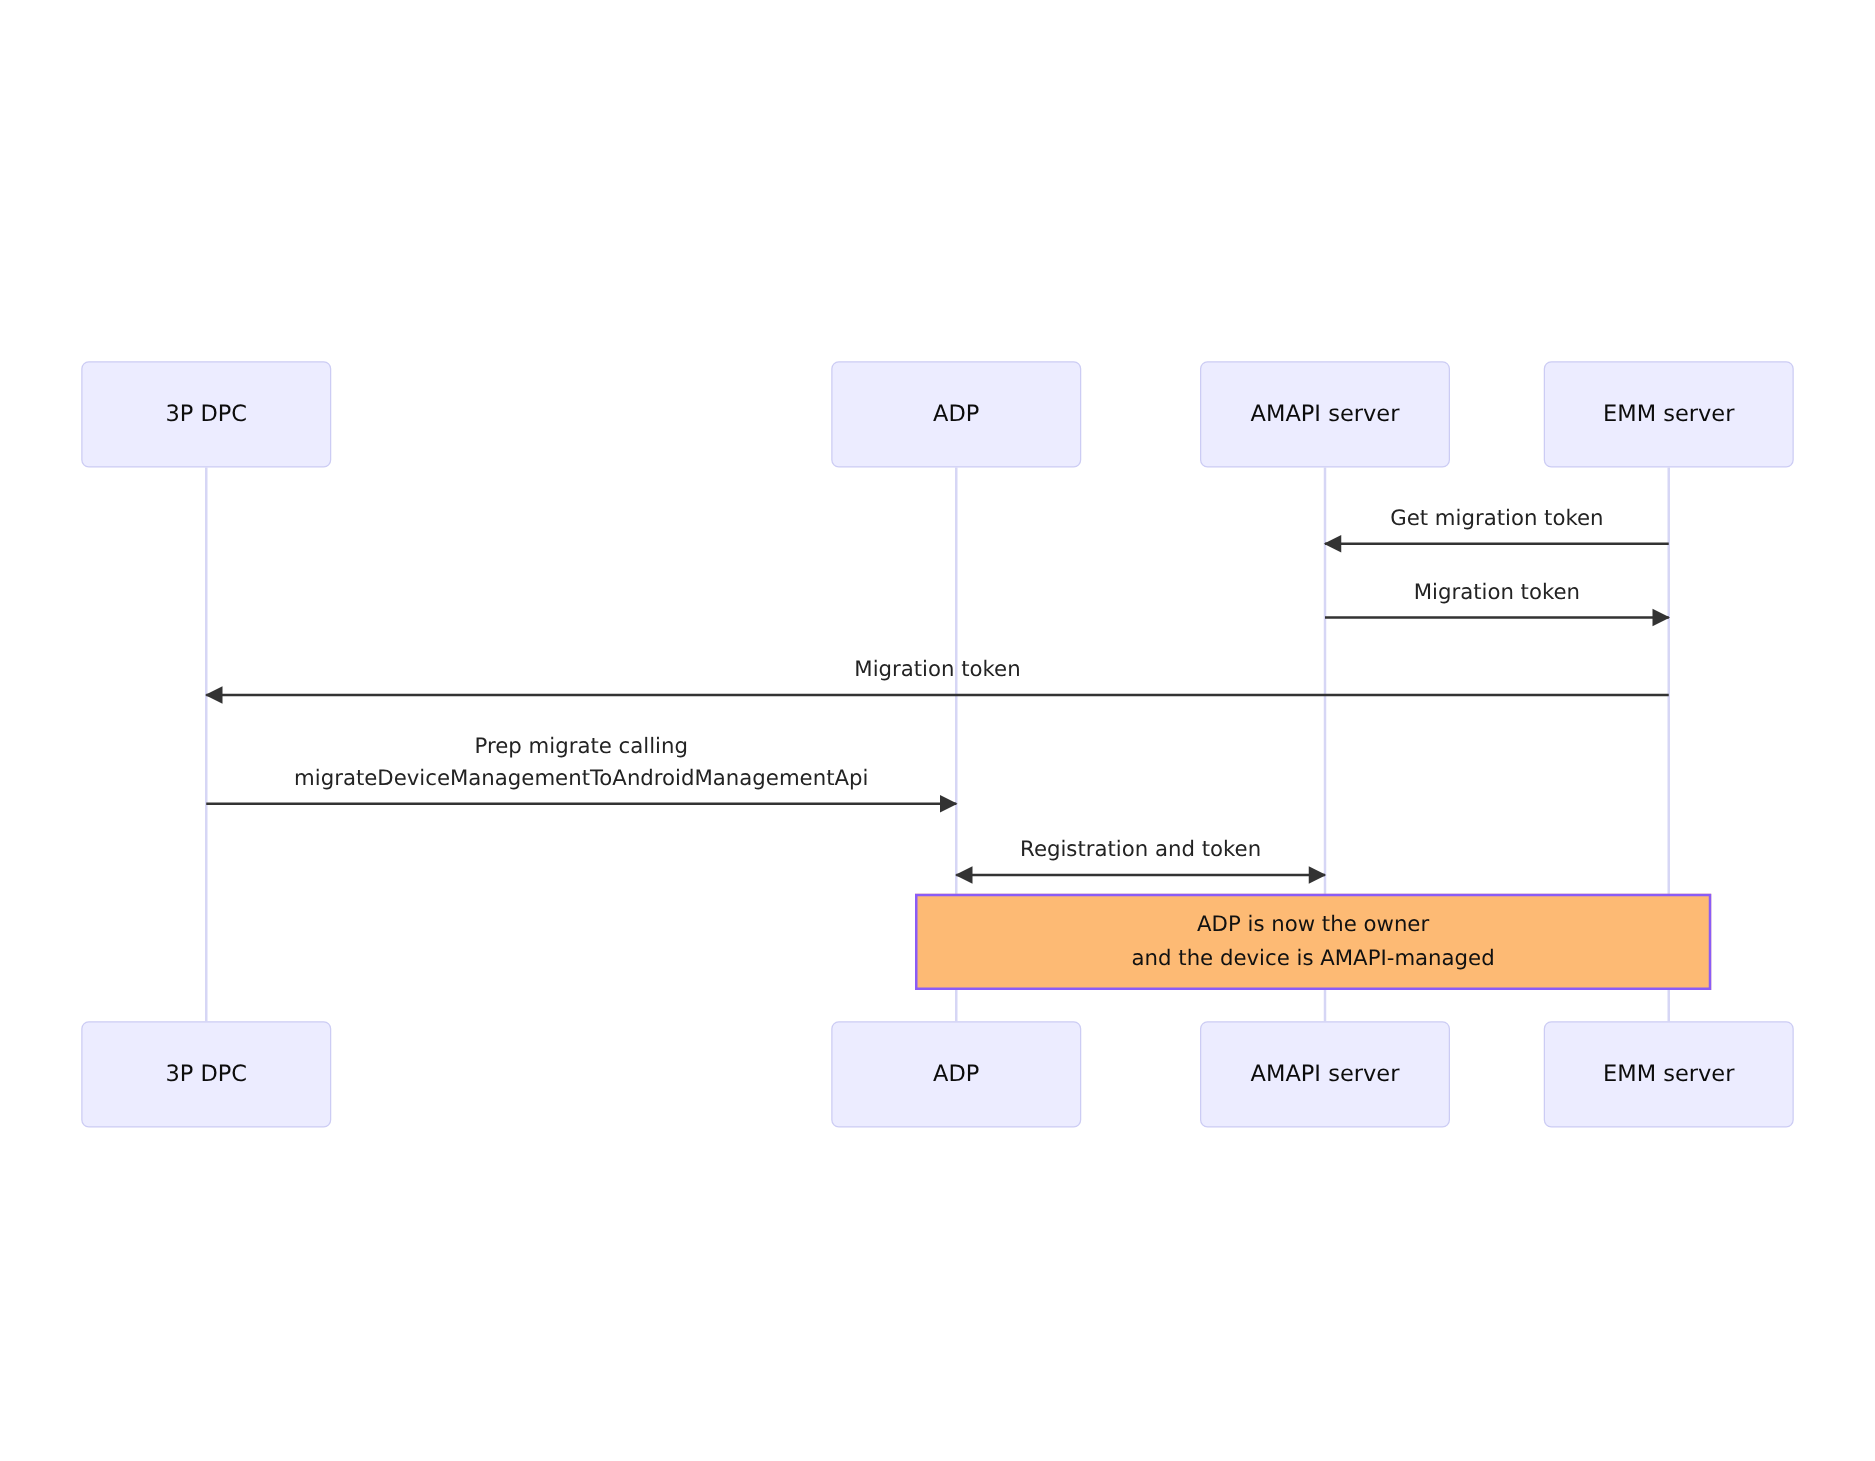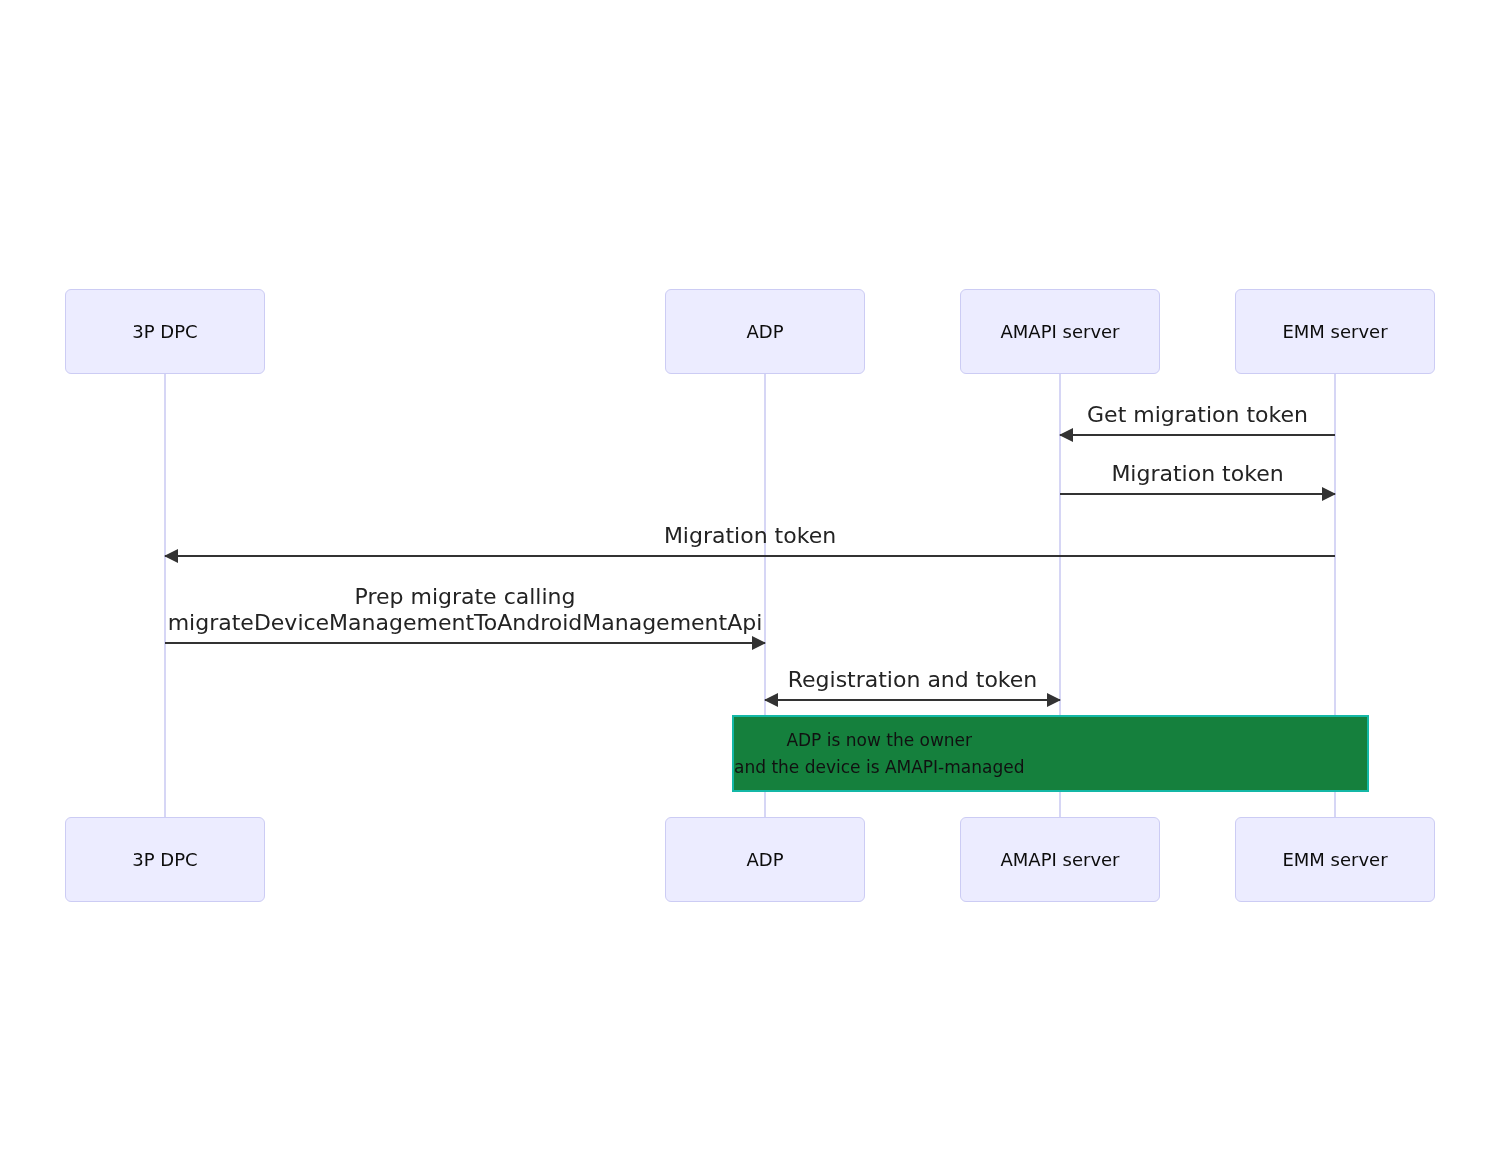--- a/index.html
+++ b/index.html
@@ -83,36 +83,37 @@
   }
   .arrow-head.left {
     left: -1px;
     border-right: 14px solid #333333;
   }
   .msg-label {
     position: absolute;
     left: 0;
     right: 0;
     text-align: center;
-    font-size: 22px;
+    font-size: 17px;
     color: #232323;
     line-height: 26px;
     white-space: pre-line;
   }
   .msg-label.one-line { top: -32px; }
   .msg-label.two-line { top: -58px; }
 
   
   .note {
     position: absolute;
-    background: #15803d;
-    border: 2px solid #14b8a6;
+    background: #fdba74;
+    border: 2px solid #8b5cf6;
     box-sizing: border-box;
     display: flex;
     align-items: center;
+    justify-content: center;
     z-index: 4;
   }
   .note-text {
     font-size: 17px;
     color: #111111;
     line-height: 27px;
     text-align: center;
     white-space: pre-line;
   }
 </style>

